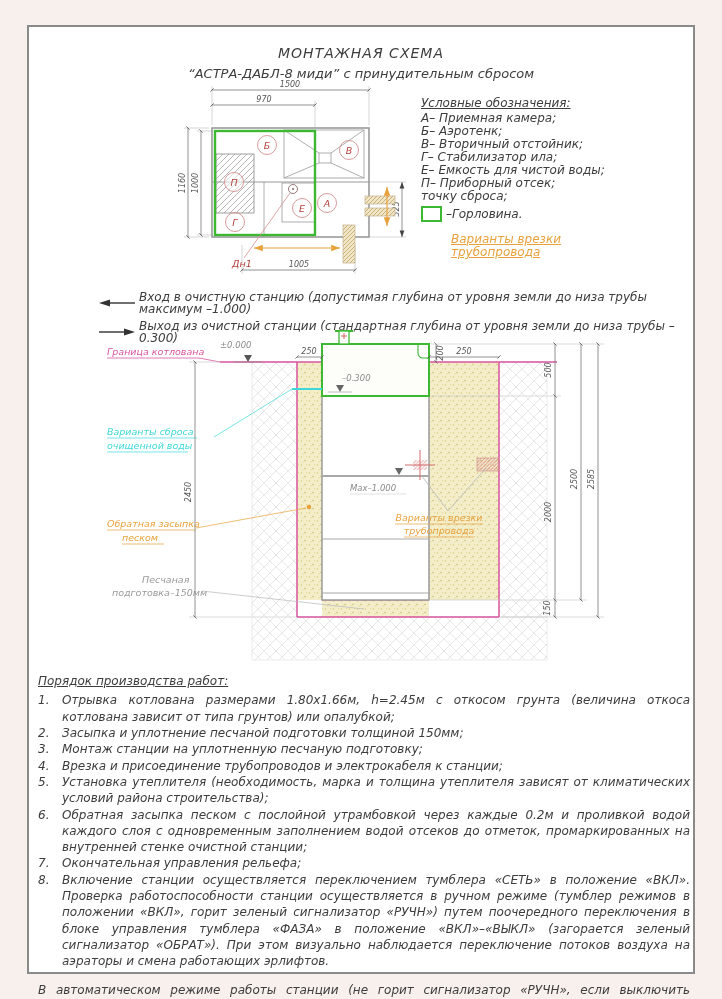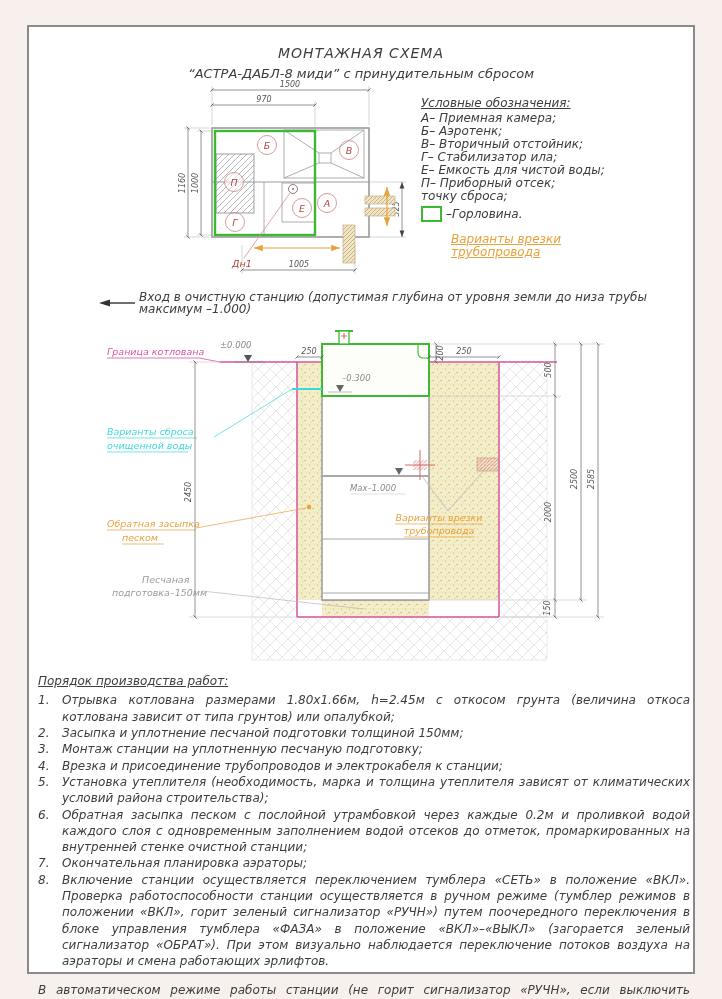--- a/index.html
+++ b/index.html
@@ -191,20 +191,29 @@
   <div class="io-notes">
     <div class="io-row">
       <span class="io-arrow">
         <svg width="36" height="8" viewBox="0 0 36 8">
             <line x1="9" y1="4" x2="36" y2="4" stroke="#333" stroke-width="1.4"></line>
             <polygon points="0,4 11,0.5 11,7.5" fill="#333"></polygon>
           </svg>
       </span>
       <span>Вход в очистную станцию (допустимая глубина от уровня земли до низа трубы максимум –1.000)</span>
     </div>
+    <div class="io-row">
+      <span class="io-arrow">
+        <svg width="36" height="8" viewBox="0 0 36 8">
+            <line x1="0" y1="4" x2="27" y2="4" stroke="#333" stroke-width="1.4"></line>
+            <polygon points="36,4 25,0.5 25,7.5" fill="#333"></polygon>
+          </svg>
+      </span>
+      <span>Выход из очистной станции (стандартная глубина от уровня земли до низа трубы –0.300)</span>
+    </div>
   </div>
 
   <svg class="section" viewBox="0 0 560 345">
     <defs>
       <pattern id="soil" width="12" height="12" patternUnits="userSpaceOnUse">
         <path d="M0,12 L12,0" stroke="#dedede" stroke-width="0.8"></path>
         <path d="M0,0 L12,12" stroke="#e6e6e6" stroke-width="0.8"></path>
       </pattern>
       <pattern id="sand" width="8" height="8" patternUnits="userSpaceOnUse">
         <rect width="8" height="8" fill="#f3eec9"></rect>
@@ -372,21 +381,21 @@
     <div class="proc-row">
       <div class="proc-num">5.</div>
       <div class="proc-text">Установка утеплителя (необходимость, марка и толщина утеплителя зависят от климатических условий района строительства);</div>
     </div>
     <div class="proc-row">
       <div class="proc-num">6.</div>
       <div class="proc-text">Обратная засыпка песком с послойной утрамбовкой через каждые 0.2м и проливкой водой каждого слоя с одновременным заполнением водой отсеков до отметок, промаркированных на внутренней стенке очистной станции;</div>
     </div>
     <div class="proc-row">
       <div class="proc-num">7.</div>
-      <div class="proc-text">Окончательная планировка аэраторы;</div>
+      <div class="proc-text">Окончательная управления рельефа;</div>
     </div>
     <div class="proc-row">
       <div class="proc-num">8.</div>
       <div class="proc-text">Включение станции осуществляется переключением тумблера «СЕТЬ» в положение «ВКЛ». Проверка работоспособности станции осуществляется в ручном режиме (тумблер режимов в положении «ВКЛ», горит зеленый сигнализатор «РУЧН») путем поочередного переключения в блоке управления тумблера «ФАЗА»  в положение «ВКЛ»–«ВЫКЛ» (загорается зеленый сигнализатор «ОБРАТ»).  При этом визуально наблюдается переключение потоков воздуха на аэраторы и смена работающих эрлифтов.</div>
     </div>
     <div class="proc-para">В автоматическом режиме работы станции (не горит сигнализатор «РУЧН», если выключить работающий компрессор прямой фазы, произойдет падение давления воздуха и автоматически включится компрессор обратной фазы.</div>
   </div>
 
 </div>
 

